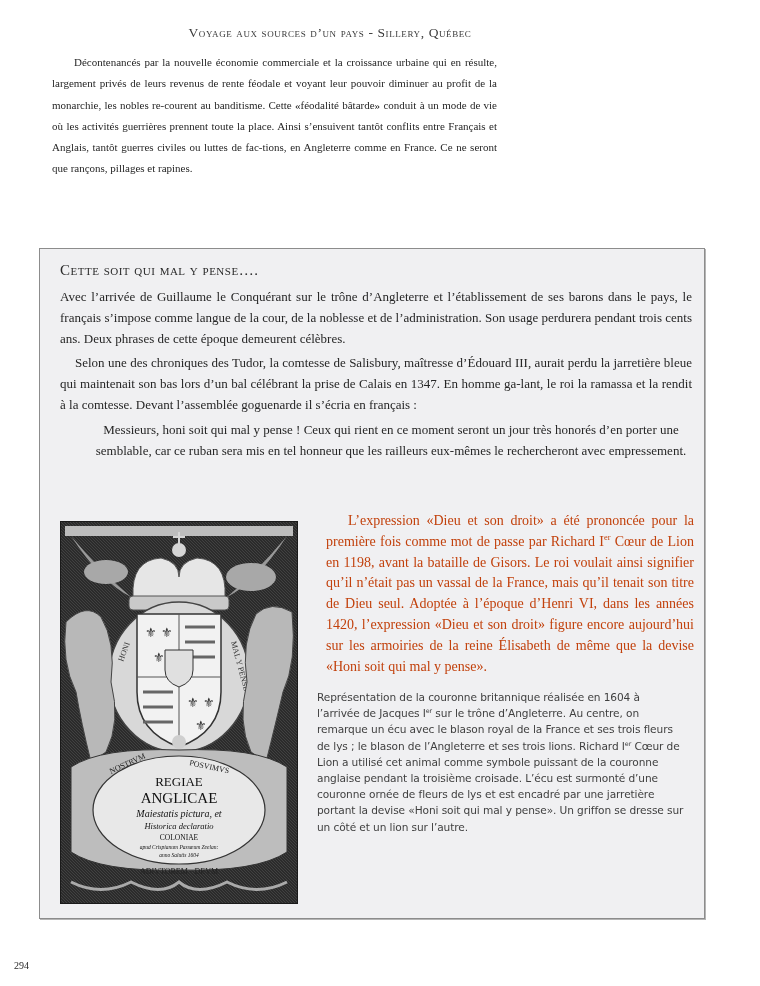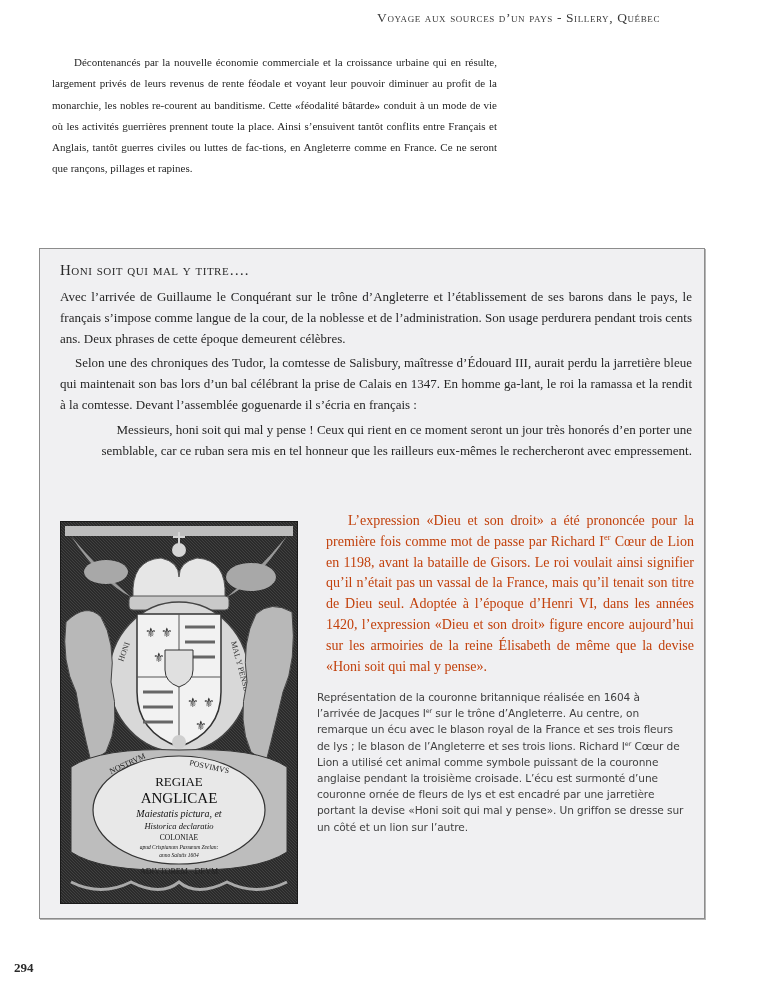--- a/index.html
+++ b/index.html
@@ -2,21 +2,21 @@
 <html><head>
 <meta charset="utf-8">
 <style>
   html, body { margin: 0; padding: 0; }
   body {
     width: 760px; height: 986px; position: relative; overflow: hidden;
     background: #ffffff; color: #262626;
     font-family: "Liberation Serif", "DejaVu Serif", serif;
   }
   .running-head {
-    position: absolute; top: 10px; left: 0; width: 660px; text-align: right;
+    position: absolute; top: 25px; left: 0; width: 660px; text-align: center;
     font-size: 13.5px; letter-spacing: 0.6px; color: #3a3a3a;
     font-variant: small-caps;
   }
   .main-text {
     position: absolute; left: 52px; top: 52px; width: 445px;
     font-size: 11px; line-height: 21.3px; text-align: justify;
     hyphens: auto;
   }
   .main-text p { margin: 0; text-indent: 22px; }
   .sidebox {
@@ -27,54 +27,54 @@
   .box-title {
     position: absolute; left: 20px; top: 13px;
     font-size: 15px; font-variant: small-caps; letter-spacing: 0.5px; color: #2a2a2a;
   }
   .box-body {
     position: absolute; left: 20px; top: 38px; width: 632px;
     font-size: 13px; line-height: 20.8px; text-align: justify; color: #262626;
   }
   .box-body p { margin: 0; }
   .box-body p.indent { text-indent: 15px; }
-  .box-body p.quote { margin-left: 30px; text-align: right; margin-bottom: 4px; }
+  .box-body p.quote { margin-left: 30px; text-align: center; margin-bottom: 4px; }
   .box-body p.first { margin-bottom: 4px; }
   .box-body p.indent { margin-bottom: 4px; }
   .right-col {
     position: absolute; left: 286px; top: 262px; width: 368px;
     font-size: 14px; line-height: 20.8px; text-align: justify; color: #c2410c;
   }
   .right-col p { margin: 0; text-indent: 22px; }
   .caption {
     position: absolute; left: 277px; top: 440px; width: 368px;
     font-family: "DejaVu Sans", "Liberation Sans", sans-serif;
     font-size: 10.6px; line-height: 16.2px; color: #3f3f3f; letter-spacing: -0.1px;
   }
   .caption .credit { font-style: italic; }
   sup { font-size: 0.6em; line-height: 0; vertical-align: 0.7em; }
   .engraving {
     position: absolute; left: 20px; top: 272px; width: 236px; height: 381px;
     background: #2a2a2a; border: 1px solid #1a1a1a;
   }
   .page-number {
-    position: absolute; left: 14px; top: 960px; font-size: 13px; color: #2a2a2a; font-weight: bold;
+    position: absolute; left: 14px; top: 960px; font-size: 10px; color: #2a2a2a;
   }
 </style>
 </head>
 <body>
 
 <div class="running-head">Voyage aux sources d’un pays - Sillery, Québec</div>
 
 <div class="main-text">
   <p>Décontenancés par la nouvelle économie commerciale et la croissance urbaine qui en résulte, largement privés de leurs revenus de rente féodale et voyant leur pouvoir diminuer au profit de la monarchie, les nobles re-courent au banditisme. Cette «féodalité bâtarde» conduit à un mode de vie où les activités guerrières prennent toute la place. Ainsi s’ensuivent tantôt conflits entre Français et Anglais, tantôt guerres civiles ou luttes de fac-tions, en Angleterre comme en France. Ce ne seront que rançons, pillages et rapines.</p>
 </div>
 
 <div class="sidebox">
-  <div class="box-title">Honi soit qui mal y titre….</div>
+  <div class="box-title">Cette soit qui mal y pense….</div>
   <div class="box-body">
     <p class="first">Avec l’arrivée de Guillaume le Conquérant sur le trône d’Angleterre et l’établissement de ses barons dans le pays, le français s’impose comme langue de la cour, de la noblesse et de l’administration. Son usage perdurera pendant trois cents ans. Deux phrases de cette époque demeurent célèbres.</p>
     <p class="indent">Selon une des chroniques des Tudor, la comtesse de Salisbury, maîtresse d’Édouard III, aurait perdu la jarretière bleue qui maintenait son bas lors d’un bal célébrant la prise de Calais en 1347. En homme ga-lant, le roi la ramassa et la rendit à la comtesse. Devant l’assemblée goguenarde il s’écria en français :</p>
     <p class="quote">Messieurs, honi soit qui mal y pense ! Ceux qui rient en ce moment seront un jour très honorés d’en porter une semblable, car ce ruban sera mis en tel honneur que les railleurs eux-mêmes le rechercheront avec empressement.</p>
   </div>
 
   <div class="engraving">
     <svg width="236" height="381" viewBox="0 0 236 381">
       <defs>
         <pattern id="hatch" width="3" height="3" patternUnits="userSpaceOnUse">

